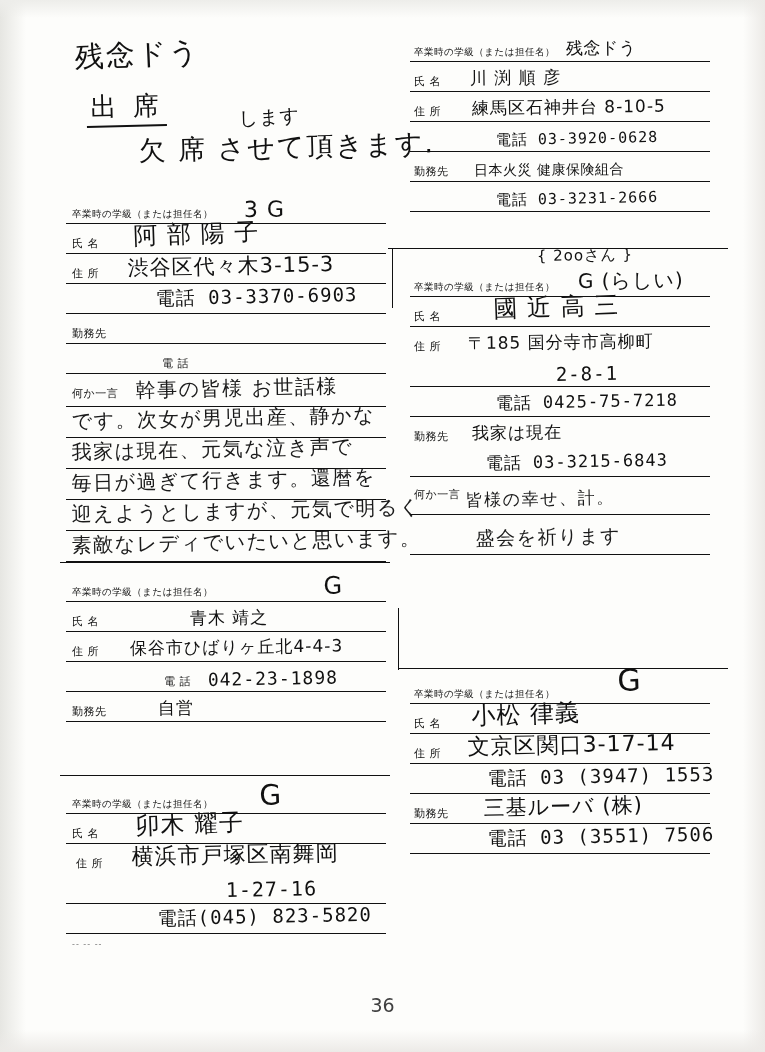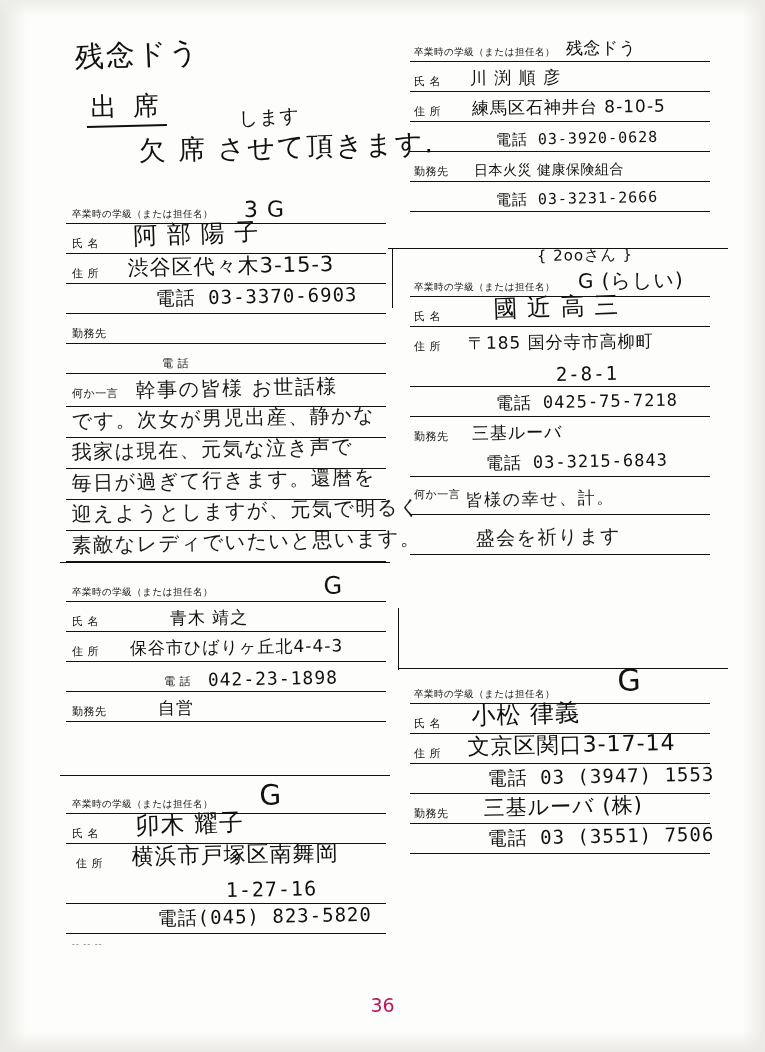--- a/index.html
+++ b/index.html
@@ -164,21 +164,21 @@
     transform: rotate(-3deg);
     transform-origin: left top;
   }
 
   .page-number {
     position: absolute;
     left: 0; right: 0;
     bottom: 36px;
     text-align: center;
     font-size: 19px;
-    color: #be185d;
+    color: #404040;
     font-family: "DejaVu Sans", sans-serif;
   }
   .smudge {
     position: absolute;
     font-size: 8px;
     color: #777;
     letter-spacing: 1px;
   }
   .bracket-note {
     position: absolute;
@@ -280,21 +280,21 @@
   <div class="entry" style="left:66px; top:578px; width:320px;">
 
     <div class="row">
       <span class="printed small" style="left:6px;">卒業時の学級（または担任名）</span>
       <span class="hand big" style="left:258px;">G</span>
       <span class="rule"></span>
     </div>
 
     <div class="row">
       <span class="printed" style="left:6px;">氏 名</span>
-      <span class="hand h2" style="left:104px;">青木 靖之</span>
+      <span class="hand h2" style="left:124px;">青木 靖之</span>
       <span class="rule"></span>
     </div>
 
     <div class="row">
       <span class="printed" style="left:6px;">住 所</span>
       <span class="hand h2" style="left:64px;">保谷市ひばりヶ丘北4-4-3</span>
       <span class="rule"></span>
     </div>
 
     <div class="row">
@@ -407,21 +407,21 @@
       <span class="rule"></span>
     </div>
 
     <div class="row">
       <span class="hand mono" style="left:86px; font-size:17px;">電話 0425-75-7218</span>
       <span class="rule"></span>
     </div>
 
     <div class="row">
       <span class="printed" style="left:4px;">勤務先</span>
-      <span class="hand h2" style="left:62px;">三基ルーバ</span>
+      <span class="hand h2" style="left:62px;">我家は現在</span>
       <span class="rule" style="border-bottom:none;"></span>
     </div>
 
     <div class="row">
       <span class="hand mono" style="left:76px; font-size:17px;">電話 03-3215-6843</span>
       <span class="rule"></span>
     </div>
 
     <div class="note-lines" style="position:relative;">
       <span class="printed" style="left:4px; bottom:auto; top:4px;">何か一言</span>

